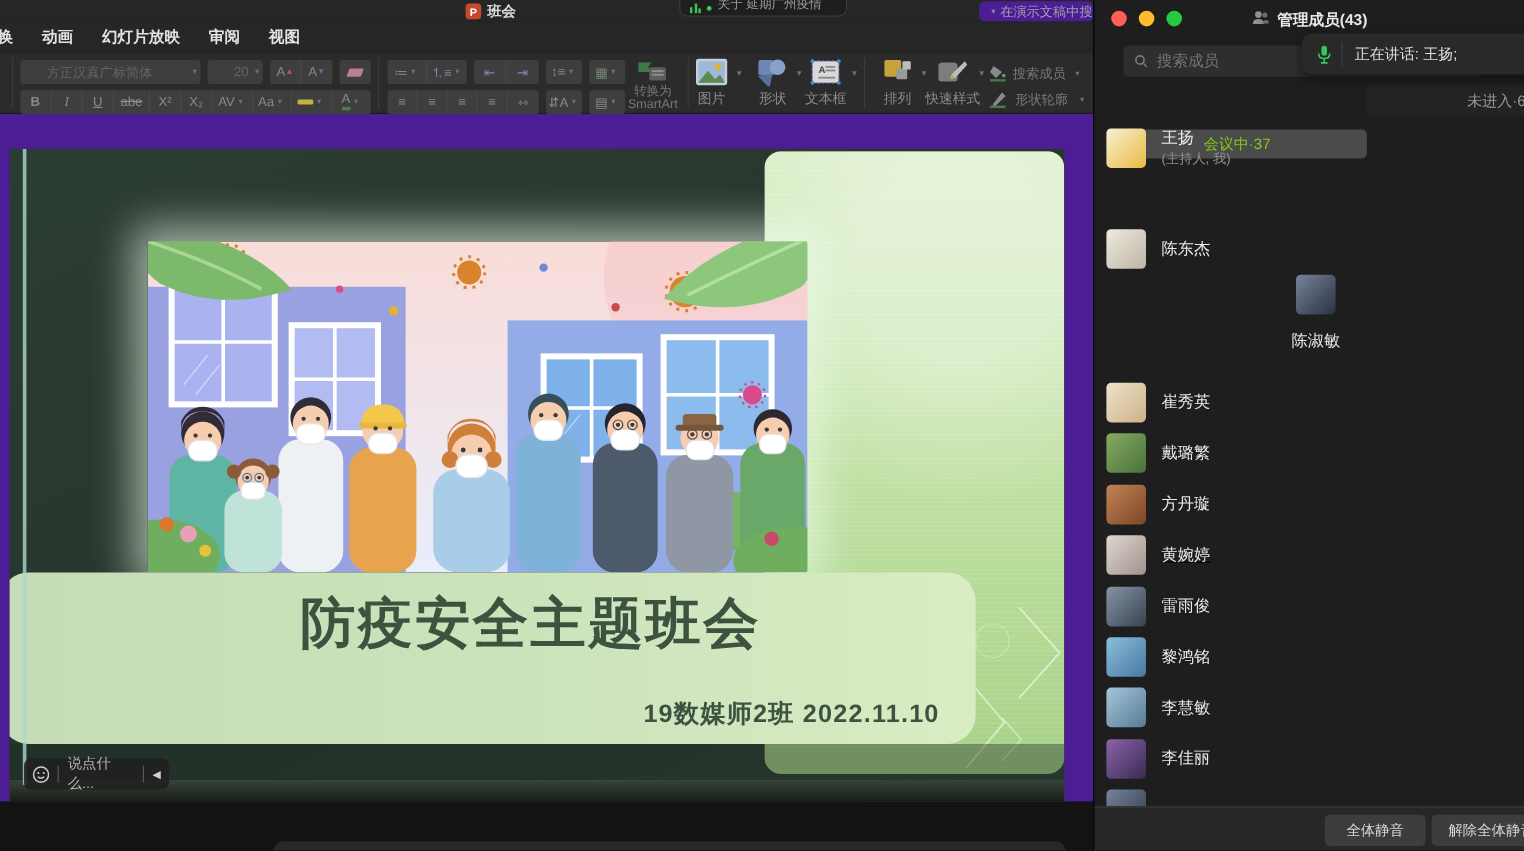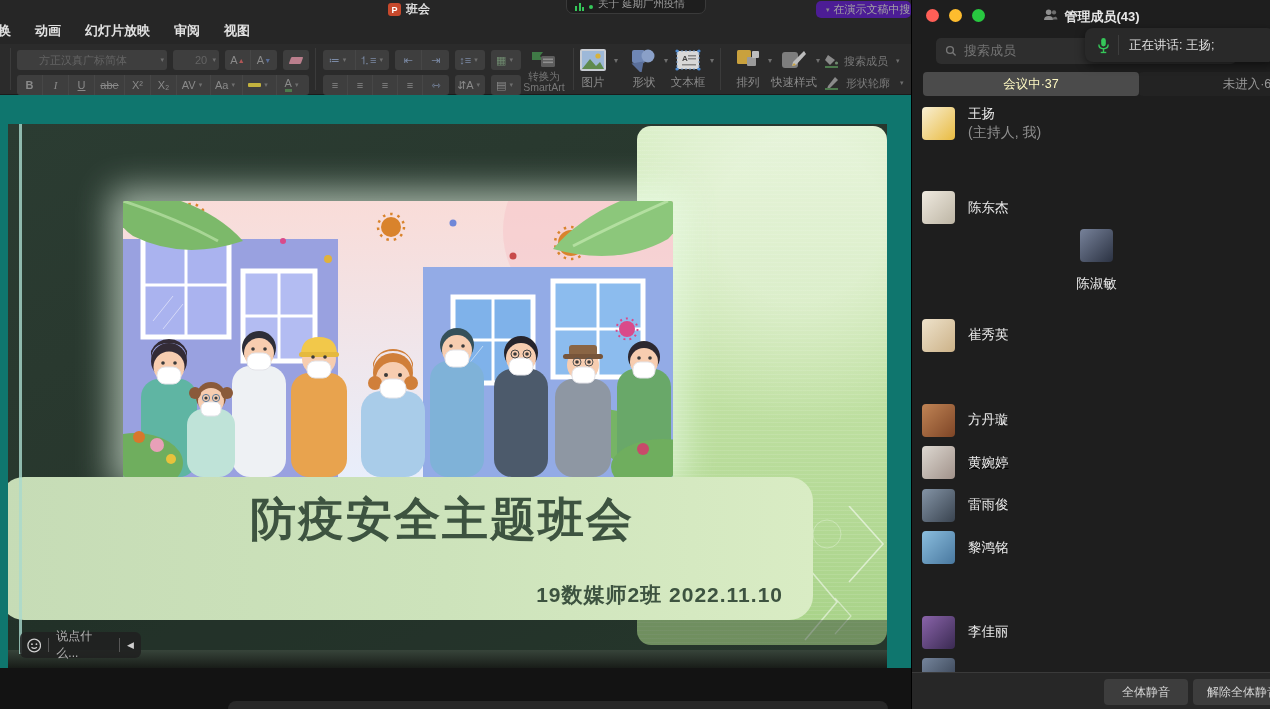--- a/index.html
+++ b/index.html
@@ -36,21 +36,21 @@
     color:#7a7a7a; overflow:hidden; }
   .seg { height:100%; display:flex; align-items:center; justify-content:center; border-right:1px solid #474747;
     font-size:11px; color:#8a8a8a; }
   .seg:last-child { border-right:none; }
   .drop { font-size:7px; color:#6f6f6f; padding:0 3px; }
   .combo-text { font-size:11px; color:#646464; padding-left:22px; flex:1; white-space:nowrap; overflow:hidden; }
   .bigbtn { position:absolute; width:44px; text-align:center; color:#8b8b8b; font-size:11.5px; }
   .bigbtn .blabel { margin-top:3px; white-space:nowrap; }
 
   
-  .canvas { left:0; top:95px; width:911px; height:573px; background:#0f766e; }
+  .canvas { left:0; top:95px; width:911px; height:573px; background:#4c1d95; }
   .slide { left:8px; top:124px; width:879px; height:544px;
     background:linear-gradient(155deg,#2b3c32 0%,#27362c 55%,#2e3f33 100%); overflow:hidden; }
   .teal-line { left:11px; top:0; width:3px; height:530px; background:#a9dacd; opacity:.8; z-index:6; }
   .green-panel { left:629px; top:2px; width:250px; height:519px; border-radius:14px; z-index:1;
     background:
       repeating-linear-gradient(180deg, rgba(255,255,255,.10) 0 1px, rgba(255,255,255,0) 1px 4px),
       radial-gradient(circle at 65% 18%, rgba(255,255,255,.35) 0 18%, rgba(255,255,255,0) 45%),
       linear-gradient(180deg,#d9eec6 0%,#c3e2a6 45%,#a7d287 100%); }
   .illus-wrap { left:115px; top:77px; width:550px; height:276px; z-index:3;
     box-shadow:0 0 34px 12px rgba(238,255,238,.6); border-radius:2px; overflow:hidden; }
@@ -81,31 +81,31 @@
     font-size:13px; font-weight:700; display:flex; justify-content:center; gap:6px; }
   .speak-box { position:absolute; left:173px; top:28px; width:190px; height:34px; background:#292929;
     border-radius:8px; box-shadow:0 3px 10px rgba(0,0,0,.5); display:flex; align-items:center; z-index:5; }
   .speak-div { width:1px; height:20px; background:#3e3e3e; margin:0 10px 0 8px; }
   .speak-text { color:#dedede; font-size:12.5px; white-space:nowrap; }
   .m-search { position:absolute; left:24px; top:38px; width:300px; height:26px; background:#2e2e2e;
     border-radius:5px; display:flex; align-items:center; gap:7px; padding:0 9px; color:#757575; font-size:13px; }
   .m-tabs { position:absolute; left:0; top:72px; width:359px; height:24px; }
   .m-tab { position:absolute; top:0; height:24px; width:216px; display:flex; align-items:center;
     justify-content:center; font-size:12.5px; border-radius:4px; }
-  .tab-on  { left:11px; background:#4b4b4b; color:#fef9c3; }
+  .tab-on  { left:11px; background:#4b4b4b; color:#84cc16;margin-top:36px; }
   .tab-off { left:227px; background:#232323; color:#989898; }
   .m-list { position:absolute; left:0; top:102px; width:359px; height:570px; overflow:hidden; }
   .m-row { position:absolute; left:0; width:359px; height:42px; display:flex; align-items:center;
     padding-left:10px; gap:13px; }
   .m-avatar { width:33px; height:33px; border-radius:4px; flex:0 0 auto; position:relative; }
   .m-badge { position:absolute; right:-3px; bottom:-3px; width:12px; height:12px; background:#fff;
     border-radius:3px; display:flex; align-items:flex-end; justify-content:center; gap:1px; padding:2px; }
   .m-badge i { width:2px; background:#f08a2c; display:block; }
   .m-name { color:#eaeaea; font-size:13.5px; }
-  .m-sub { color:#8f8f8f; font-size:14px; margin-top:1px; }
+  .m-sub { color:#8f8f8f; font-size:11px; margin-top:1px; }
   .m-footer { position:absolute; left:0; top:672px; width:359px; height:37px; background:#272727;
     border-top:1px solid #3a3a3a; }
   .f-btn { position:absolute; top:6px; height:26px; background:#3d3d3d; border-radius:4px; color:#d6d6d6;
     font-size:12px; display:flex; align-items:center; justify-content:center; }
 
   svg { display:block; }
 </style>
 </head>
 <body>
 
@@ -581,20 +581,26 @@
           <div>
             <div class="m-name">陈淑敏</div>
           </div>
         </div>
         <div class="m-row" style="top: 212.25px;">
           <div class="m-avatar" style="background: linear-gradient(135deg, rgb(238, 226, 203), rgb(204, 178, 136));"></div>
           <div>
             <div class="m-name">崔秀英</div>
           </div>
         </div>
+        <div class="m-row" style="top: 254.7px;">
+          <div class="m-avatar" style="background: linear-gradient(135deg, rgb(134, 171, 98), rgb(73, 114, 58));"></div>
+          <div>
+            <div class="m-name">戴璐繁</div>
+          </div>
+        </div>
         <div class="m-row" style="top: 297.15px;">
           <div class="m-avatar" style="background: linear-gradient(135deg, rgb(192, 132, 85), rgb(126, 69, 38));"></div>
           <div>
             <div class="m-name">方丹璇</div>
           </div>
         </div>
         <div class="m-row" style="top: 339.6px; text-decoration: underline;">
           <div class="m-avatar" style="background: linear-gradient(135deg, rgb(221, 216, 209), rgb(161, 146, 138));"></div>
           <div>
             <div class="m-name">黄婉婷</div>
@@ -603,20 +609,26 @@
         <div class="m-row" style="top: 382.05px;">
           <div class="m-avatar" style="background: linear-gradient(135deg, rgb(132, 148, 166), rgb(57, 67, 79));"></div>
           <div>
             <div class="m-name">雷雨俊</div>
           </div>
         </div>
         <div class="m-row" style="top: 424.5px;">
           <div class="m-avatar" style="background: linear-gradient(135deg, rgb(139, 190, 222), rgb(73, 120, 159));"></div>
           <div>
             <div class="m-name">黎鸿铭</div>
+          </div>
+        </div>
+        <div class="m-row" style="top: 466.95px;">
+          <div class="m-avatar" style="background: linear-gradient(135deg, rgb(166, 198, 218), rgb(87, 123, 150));"></div>
+          <div>
+            <div class="m-name">李慧敏</div>
           </div>
         </div>
         <div class="m-row" style="top: 509.4px;">
           <div class="m-avatar" style="background: linear-gradient(135deg, rgb(138, 100, 170), rgb(58, 42, 82));"></div>
           <div>
             <div class="m-name">李佳丽</div>
           </div>
         </div>
         <div class="m-row" style="top: 551.85px;">
           <div class="m-avatar" style="background: linear-gradient(135deg, rgb(117, 133, 156), rgb(46, 56, 72));"></div>

